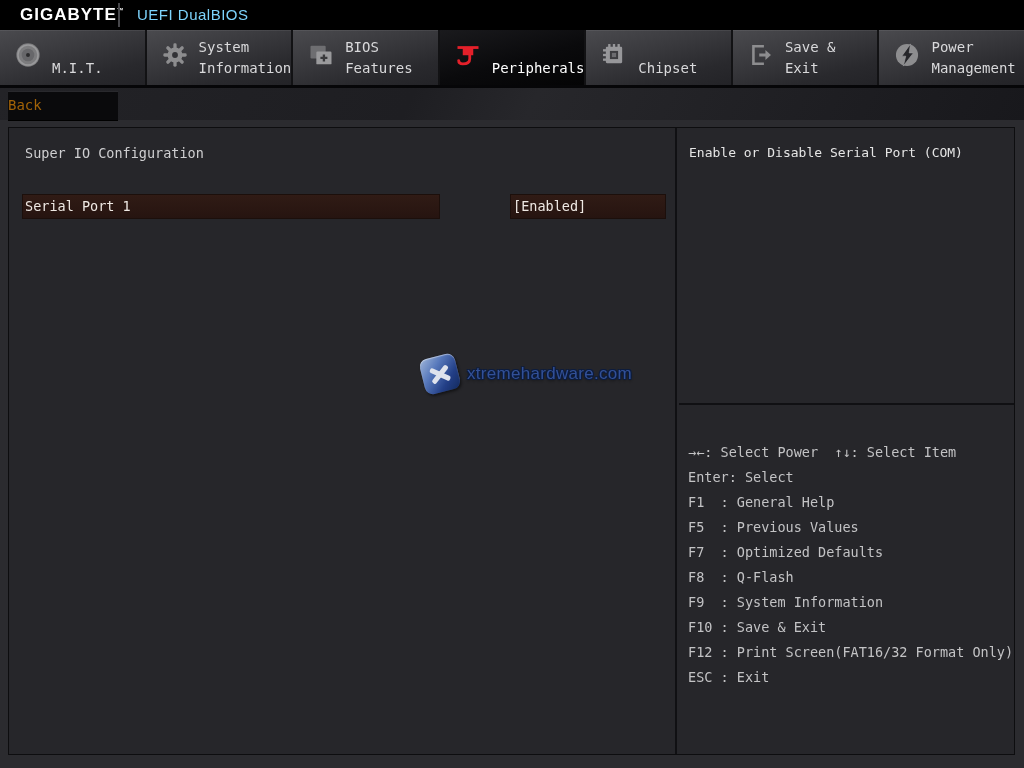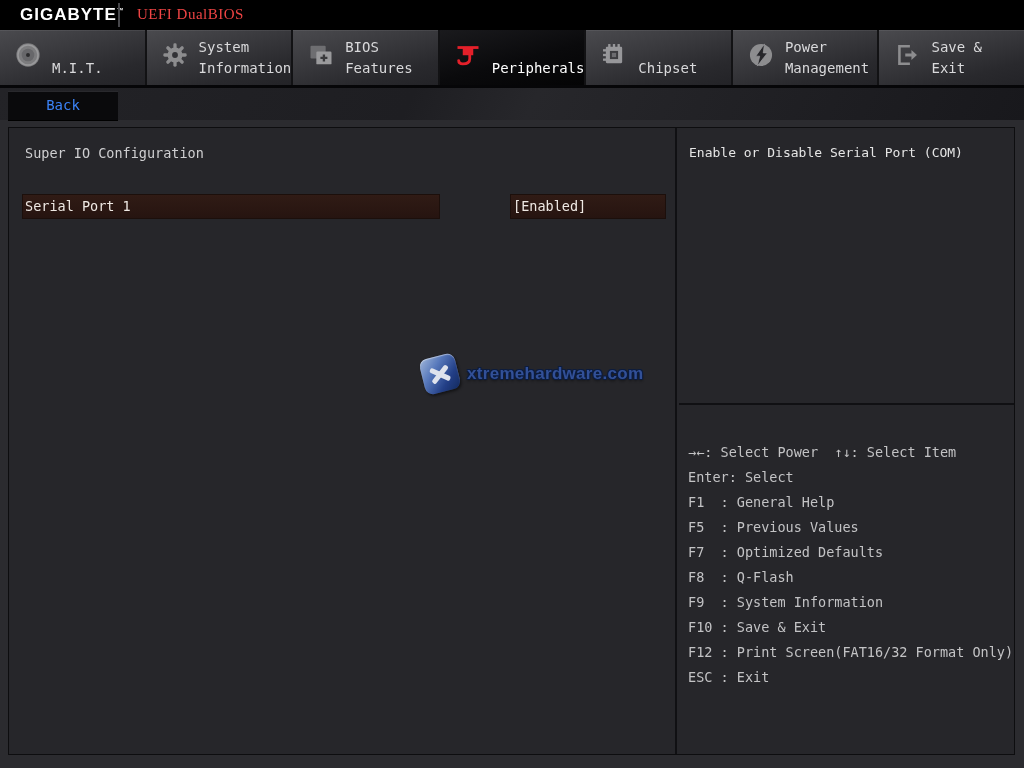--- a/index.html
+++ b/index.html
@@ -6,43 +6,43 @@
   body{width:1024px;height:768px;background:#2b2b2f;overflow:hidden;
        font-family:"DejaVu Sans Mono", monospace; -webkit-font-smoothing:none;}
   .screen{position:absolute;left:0;top:0;width:1024px;height:768px;}
 
   
   .topbar{position:absolute;left:0;top:0;width:1024px;height:30px;background:#000;}
   .brand{position:absolute;left:20px;top:5px;color:#fff;
          font-family:"Liberation Sans",sans-serif;font-weight:700;font-size:17px;letter-spacing:1px;}
   .brand sup{font-size:7px;vertical-align:super;}
   .brand-sep{position:absolute;left:118px;top:3px;width:2px;height:24px;background:#47474b;}
-  .uefi-title{position:absolute;left:137px;top:6px;color:#ef4444;
-              font-family:Liberation Serif, serif;font-size:15px;letter-spacing:0.5px;}
+  .uefi-title{position:absolute;left:137px;top:6px;color:#7dd3fc;
+              font-family:Liberation Sans, sans-serif;font-size:15px;letter-spacing:0.5px;}
 
   
   .tabbar{position:absolute;left:0;top:30px;width:1024px;height:55px;display:flex;background:#161618;}
   .tab{flex:1 1 0;position:relative;border-right:2px solid #121214;box-sizing:border-box;
        background:linear-gradient(165deg,#4a4a4e 0%,#39393d 40%,#29292d 75%,#232327 100%);
        box-shadow:inset 0 1px 0 rgba(255,255,255,.07);cursor:default;}
   .tab:last-child{border-right:none;}
   .tab.selected{background:linear-gradient(165deg,#1a1a1d 0%,#0a0a0c 55%,#040405 100%);
                 box-shadow:none;}
   .ticon{position:absolute;left:14px;top:46%;transform:translateY(-50%);width:28px;height:28px;}
   .ticon svg{width:28px;height:28px;display:block;}
   .tlabel{position:absolute;left:52px;bottom:7px;font-size:14px;color:#d9d9db;
           white-space:pre-line;line-height:1.45;}
   .tab.selected .tlabel{color:#ffffff;}
 
   
   .btnrow{position:absolute;left:0;top:85px;width:1024px;height:35px;
           border-top:3px solid #060608;box-sizing:border-box;
           background:linear-gradient(115deg,#232327 0%,#1e1e22 40%,#27272b 52%,#18181c 100%);}
-  .bbtn{position:absolute;top:3px;height:29px;background:#0a0a0c;color:#3b82f6;
-        font-size:14px;text-align:center;line-height:29px;
+  .bbtn{position:absolute;top:3px;height:29px;background:#0a0a0c;color:#a16207;
+        font-size:14px;text-align:left;line-height:29px;
         box-shadow:inset 0 1px 0 #29292d, 0 1px 0 #000;cursor:pointer;}
 
   
   .main{position:absolute;left:8px;top:127px;width:1007px;height:628px;box-sizing:border-box;
         background:#26262a;border:1px solid #0d0d0f;}
   .lpanel{position:absolute;left:0;top:0;width:668px;height:100%;box-sizing:border-box;
           border-right:2px solid #101013;}
   .section-title{position:absolute;left:16px;top:17px;font-size:13.5px;color:#cfcfd1;}
   .opt-label{position:absolute;left:13px;top:66px;width:418px;height:25px;box-sizing:border-box;
              background:linear-gradient(180deg,#301b15 0%,#261410 100%);
@@ -56,21 +56,21 @@
   
   .watermark{position:absolute;left:413px;top:228px;display:flex;align-items:center;opacity:.95;}
   .wm-icon{width:36px;height:36px;border-radius:8px;transform:rotate(-14deg);
            background:linear-gradient(135deg,#a9c0e4 0%,#5b7ec4 35%,#23418c 70%,#122a60 100%);
            box-shadow:1px 2px 3px rgba(0,0,0,.55), inset 0 1px 1px rgba(255,255,255,.5);
            position:relative;}
   .wm-icon:before,.wm-icon:after{content:"";position:absolute;left:7px;top:16px;width:22px;height:5px;
            background:#e9eef8;border-radius:2px;}
   .wm-icon:before{transform:rotate(38deg);}
   .wm-icon:after{transform:rotate(-38deg);}
-  .wm-text{margin-left:9px;font-family:"Liberation Sans",sans-serif;font-weight:700;
+  .wm-text{margin-left:9px;font-family:"Liberation Sans",sans-serif;font-weight:400;
            font-size:17px;letter-spacing:.3px;color:#33539e;
            text-shadow:-1px -1px 0 #0b1c40,1px -1px 0 #0b1c40,-1px 1px 0 #0b1c40,1px 1px 0 #0b1c40,0 2px 3px rgba(0,0,0,.6);}
 
   
   .rpanel{position:absolute;left:670px;top:0;width:335px;height:100%;}
   .help-desc{position:absolute;left:10px;top:17px;width:318px;font-size:13px;color:#e5e5e5;}
   .rdivider{position:absolute;left:0;top:275px;width:100%;height:2px;background:#101013;}
   .legend{position:absolute;left:9px;top:312px;width:322px;}
   .legend-line{height:25px;line-height:25px;font-size:13.5px;color:#c3c3c5;white-space:pre;}
 </style>
@@ -151,38 +151,38 @@
             </g>
             <rect x="8.5" y="8.5" width="7" height="7" fill="#3c3c40"></rect>
             <rect x="10.2" y="10.2" width="3.6" height="3.6" fill="#6c6c70"></rect>
           </svg>
       </span>
       <span class="tlabel">Chipset</span>
     </div>
 
     <div class="tab">
       <span class="ticon">
-        <svg viewBox="0 0 24 24">
-            <circle cx="12" cy="12" r="9.5" fill="#8d8d8f"></circle>
-            <path d="M15 2.5 L7.5 13 h3.4 L8.8 21.5 L17.5 10.2 h-3.6 Z" fill="#26262a" stroke="#9a9a9c" stroke-width="0.6"></path>
-          </svg>
-      </span>
-      <span class="tlabel">Power
-Management</span>
-    </div>
-
-    <div class="tab">
-      <span class="ticon">
         <svg viewBox="0 0 24 24" fill="none">
             <path d="M14.5 4.5 H5.5 V19.5 H14.5" stroke="#8d8d8f" stroke-width="2.2"></path>
             <path d="M10.5 12 h7.5" stroke="#8d8d8f" stroke-width="2.6"></path>
             <path d="M15.8 7.8 L20.5 12 L15.8 16.2 Z" fill="#8d8d8f"></path>
           </svg>
       </span>
       <span class="tlabel">Save &amp; Exit</span>
+    </div>
+
+    <div class="tab">
+      <span class="ticon">
+        <svg viewBox="0 0 24 24">
+            <circle cx="12" cy="12" r="9.5" fill="#8d8d8f"></circle>
+            <path d="M15 2.5 L7.5 13 h3.4 L8.8 21.5 L17.5 10.2 h-3.6 Z" fill="#26262a" stroke="#9a9a9c" stroke-width="0.6"></path>
+          </svg>
+      </span>
+      <span class="tlabel">Power
+Management</span>
     </div>
 
   </div>
 
   <div class="btnrow">
     <div class="bbtn" style="left:8px;width:110px;">Back</div>
   </div>
 
   <div class="main">
 

